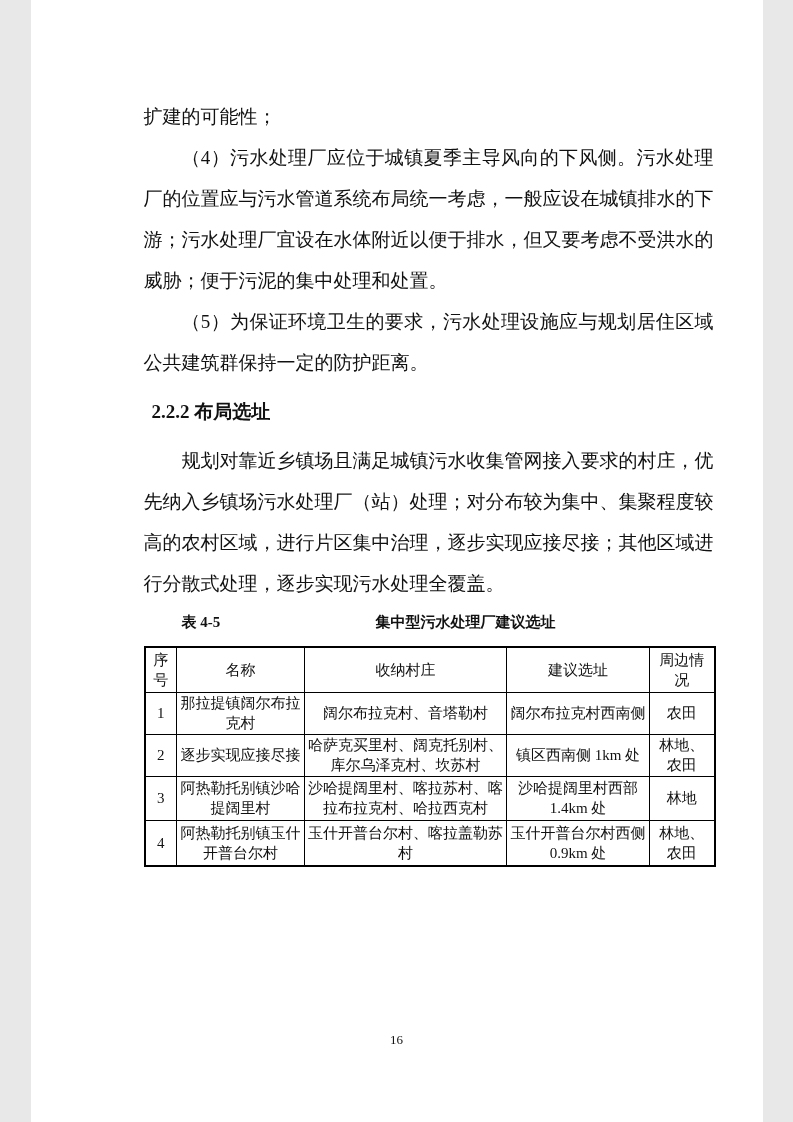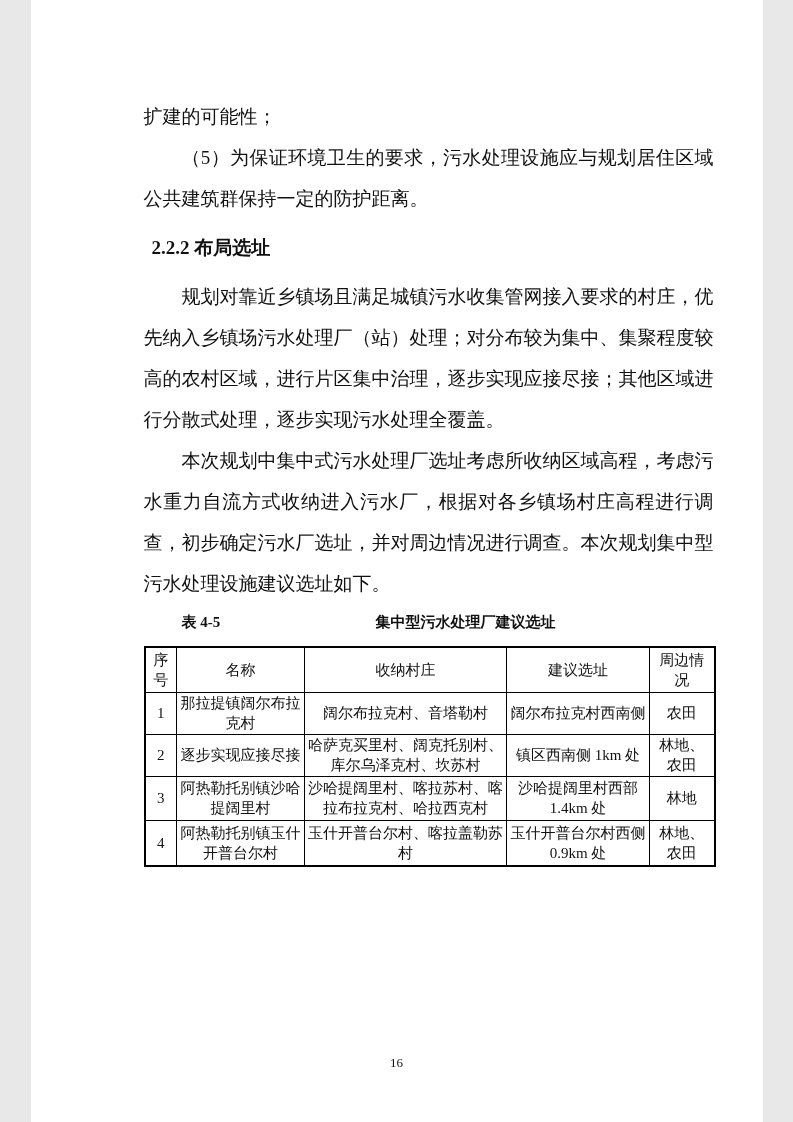--- a/index.html
+++ b/index.html
@@ -96,36 +96,35 @@
   tr.row-3 { height: 44px; }
   tr.row-4 { height: 46px; }
   .page-number {
     position: absolute;
     left: 0;
     right: 0;
     top: 1032px;
     text-align: center;
     font-size: 13px;
     color: #111;
-    margin-top: 23px;
   }
 </style>
 </head>
 <body>
 
 <div class="page">
   <div class="content">
 
     <p class="body-text no-indent">扩建的可能性；</p>
+    <p class="body-text">（4）污水处理厂应位于城镇夏季主导风向的下风侧。污水处理厂的位置应与污水管道系统布局统一考虑，一般应设在城镇排水的下游；污水处理厂宜设在水体附近以便于排水，但又要考虑不受洪水的威胁；便于污泥的集中处理和处置。</p>
     <p class="body-text">（5）为保证环境卫生的要求，污水处理设施应与规划居住区域公共建筑群保持一定的防护距离。</p>
 
     <h3 class="section-heading">2.2.2 布局选址</h3>
 
     <p class="body-text">规划对靠近乡镇场且满足城镇污水收集管网接入要求的村庄，优先纳入乡镇场污水处理厂（站）处理；对分布较为集中、集聚程度较高的农村区域，进行片区集中治理，逐步实现应接尽接；其他区域进行分散式处理，逐步实现污水处理全覆盖。</p>
-    <p class="body-text">本次规划中集中式污水处理厂选址考虑所收纳区域高程，考虑污水重力自流方式收纳进入污水厂，根据对各乡镇场村庄高程进行调查，初步确定污水厂选址，并对周边情况进行调查。本次规划集中型污水处理设施建议选址如下。</p>
 
     <div class="table-caption">
       <span class="caption-label">表 4-5</span>
       <span class="caption-title">集中型污水处理厂建议选址</span>
     </div>
 
     <table class="site-table">
       <colgroup>
         <col class="col-no">
         <col class="col-name">

